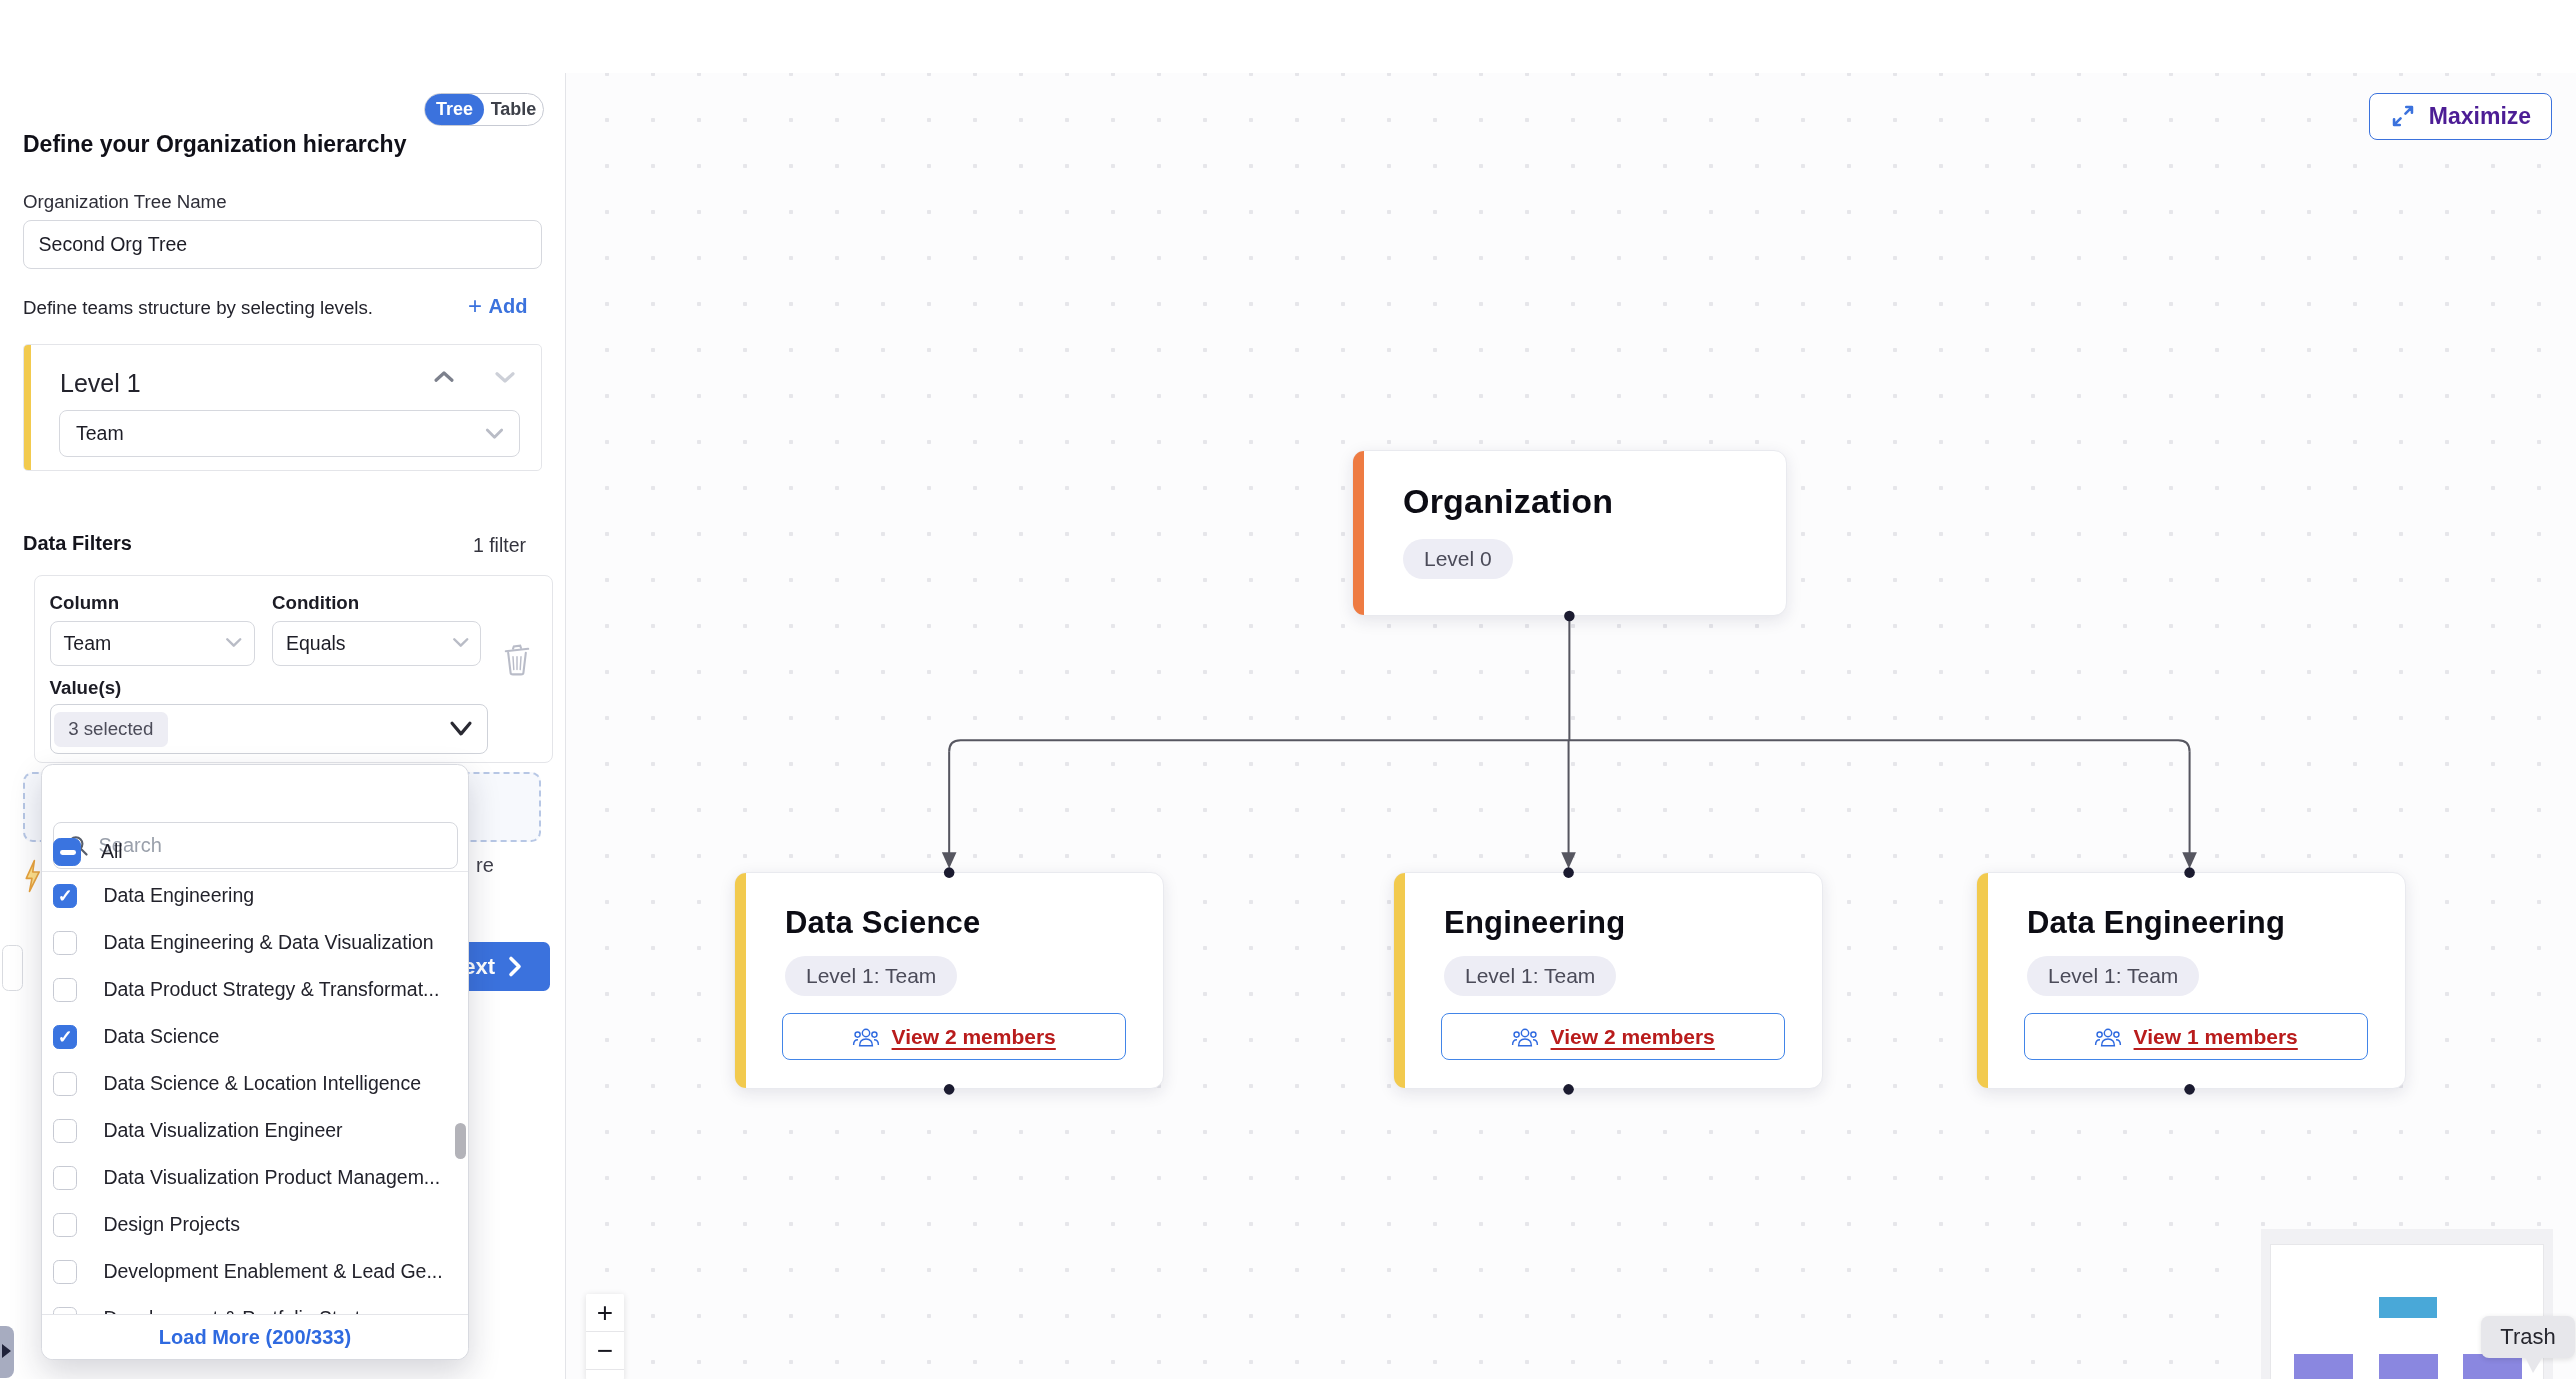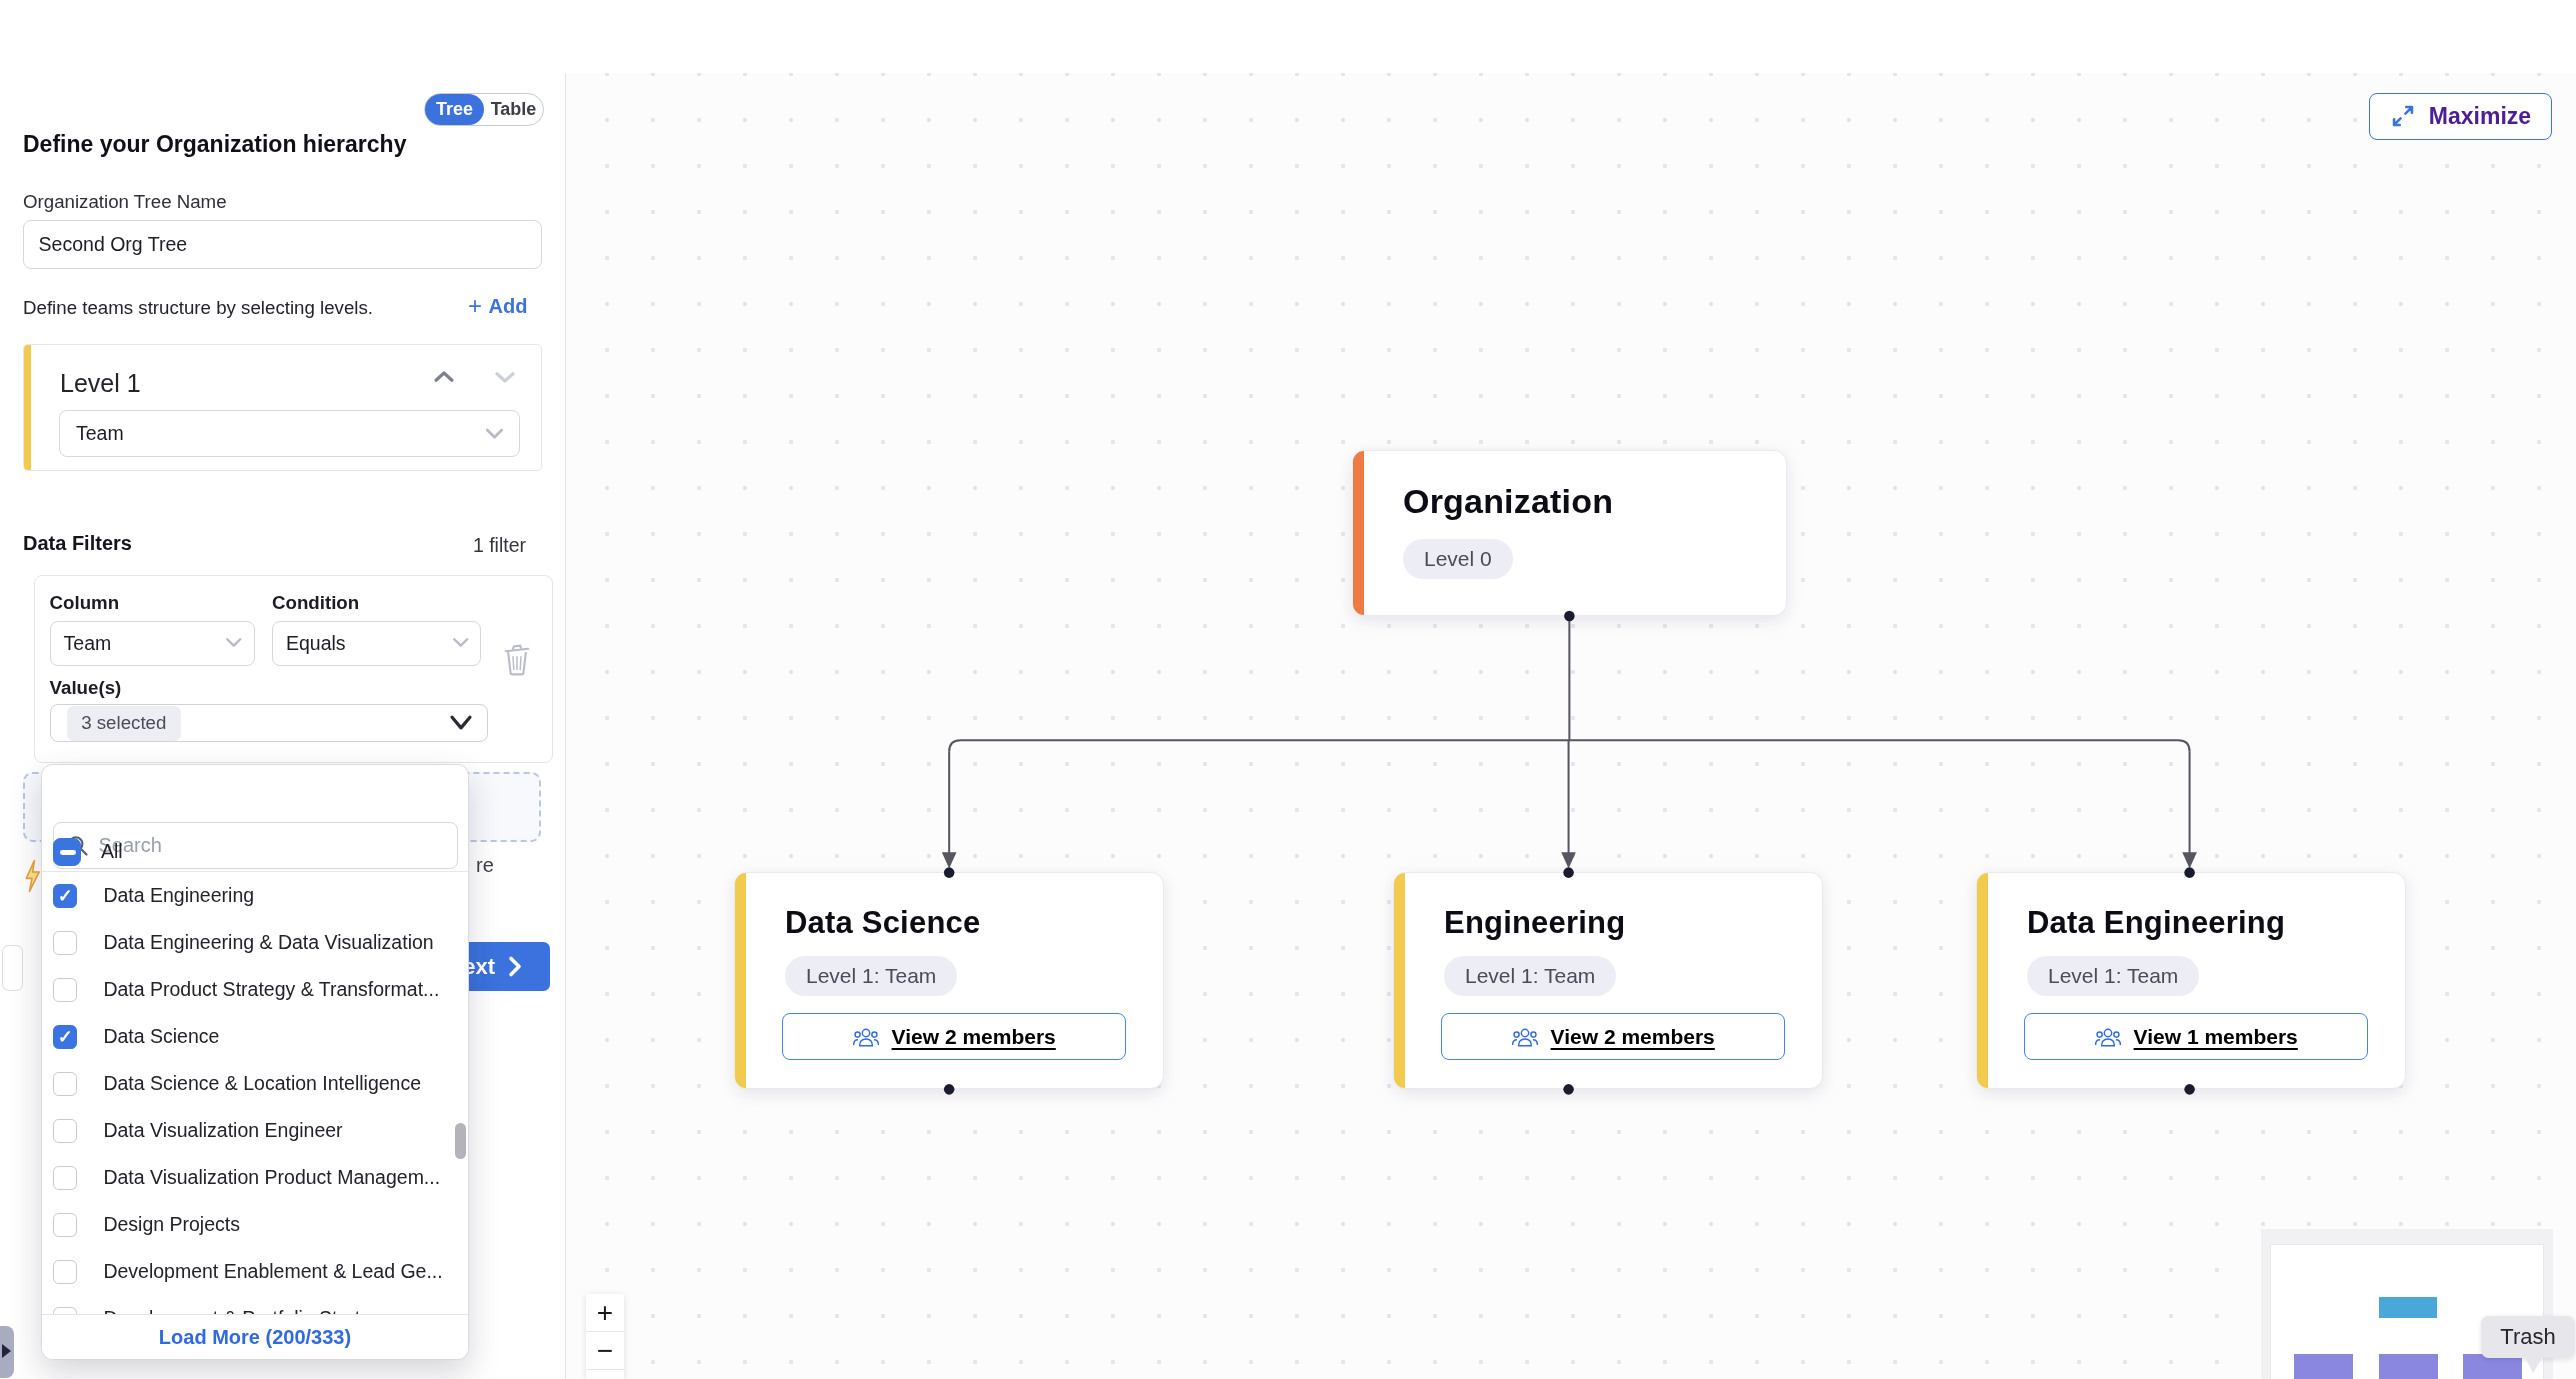--- a/index.html
+++ b/index.html
@@ -37,21 +37,21 @@
 
   .filters-head { position:absolute; left:23px; top:459px; width:519px; height:28px; }
   .filters-title { position:absolute; left:0; top:0; font-size:20px; font-weight:700; color:#15151d; }
   .filters-count { position:absolute; right:16px; top:1.6px; font-size:19.5px; color:#34343e; }
 
   .filter-card { position:absolute; left:23px; top:502px; width:519px; height:188px; border:1.6px solid #e4e5e9; border-radius:8px; background:#fff;margin-left:11px; }
   .fc-label { position:absolute; font-size:18.7px; font-weight:700; color:#1c1c25; }
   .fc-select { position:absolute; height:45px; border:1.6px solid #d6d8de; border-radius:8px; display:flex; align-items:center; padding:0 13px; font-size:19.5px; color:#1d1d26; background:#fff; }
   .fc-select .chev { position:absolute; right:9.7px; }
   .trash-btn { position:absolute; right:21px; top:68px; width:28px; height:32px; cursor:pointer; }
-  .values-select { position:absolute; left:14.6px; top:128px; width:438px; height:38px; border:1.6px solid #cfd2d9; border-radius:8px; background:#fff; display:flex; align-items:center; padding:0 16px; }
+  .values-select { position:absolute; left:14.6px; top:128px; width:438px; height:50px; border:1.6px solid #cfd2d9; border-radius:8px; background:#fff; display:flex; align-items:center; padding:0 3px; }
   .chip { background:#ededf4; border-radius:6.5px; padding:6.5px 14.6px; font-size:18.7px; color:#4c4c59; }
   .values-select .chev-big { position:absolute; right:13px; }
 
   
   .dashed-zone { position:absolute; left:23px; top:699px; width:518px; height:70px; border:2.4px dashed #b7c7e5; border-radius:9.7px; background:#f7f9fd; z-index:1; }
   .bolt-frag { position:absolute; left:23px; top:786px; z-index:1; }
   .obscured-frag { position:absolute; left:476px; top:781px; font-size:20px; color:#3f3f4a; z-index:1; }
   .next-btn { position:absolute; left:420px; top:869px; width:130px; height:49px; background:#3b72dd; border-radius:6.5px; color:#fff; font-size:22px; font-weight:700; display:flex; align-items:center; justify-content:center; gap:11.4px; z-index:2; cursor:pointer; }
   .back-partial { position:absolute; left:1.6px; top:872px; width:21px; height:46px; background:#fff; border:1.6px solid #d9dbe0; border-radius:6.5px; z-index:2; }
 
@@ -82,21 +82,21 @@
 
   .connector-svg { position:absolute; left:0; top:0; width:2010px; height:1307px; z-index:5; pointer-events:none; }
 
   .node-card { position:absolute; background:#fff; border:0.8px solid #e9eaef; border-radius:13px; box-shadow:0 4.9px 16px rgba(30,30,70,.10); z-index:3; }
   .node-accent { position:absolute; left:0; top:0; width:10.6px; height:100%; border-radius:13px 0 0 13px; }
   .node-accent.orange { background:#ee7b42; }
   .node-accent.yellow { background:#f2ca4e; }
   .node-title { position:absolute; left:50px; font-size:32px; font-weight:700; color:#0c0c14; letter-spacing:0.2px; white-space:nowrap; }
   .node-badge { position:absolute; left:50px; background:#ededf5; border-radius:21px; padding:8px 21px; font-size:21px; color:#4b4b59; white-space:nowrap; }
   .view-btn { position:absolute; left:47px; top:140px; width:344px; height:47px; border:1.6px solid #4285e8; border-radius:8px; background:#fff; display:flex; align-items:center; justify-content:center; gap:11.4px; cursor:pointer; }
-  .view-btn span { font-size:21px; font-weight:700; color:#000000; text-decoration:underline; text-underline-offset:4px; }
+  .view-btn span { font-size:21px; font-weight:700; color:#b91c1c; text-decoration:underline; text-underline-offset:4px; }
 
   .zoom-ctrl { position:absolute; left:20px; top:1221px; width:38px; height:86px; overflow:hidden; background:#fff; box-shadow:0 1.6px 6.5px rgba(0,0,0,.12); border-radius:2.4px; z-index:6; }
   .zoom-ctrl .zbtn { width:38px; height:38px; display:flex; align-items:center; justify-content:center; font-size:28px; color:#17171f; background:#fff; border-bottom:0.8px solid #e6e6e9; cursor:pointer; }
   .zoom-ctrl .zbtn.partial { height:11.4px; }
 
   .minimap { position:absolute; left:1695px; top:1156px; width:292px; height:211px; background:#f1f1f4; z-index:4; }
   .minimap-inner { position:absolute; left:9px; top:15.4px; width:274px; height:187px; background:#fff; border:0.8px solid #e7e7ea; }
   .mm-root { position:absolute; left:108px; top:52px; width:58px; height:21px; background:#49a8d8; }
   .mm-child { position:absolute; top:109px; width:59px; height:32px; background:#8a87e0; }
 

